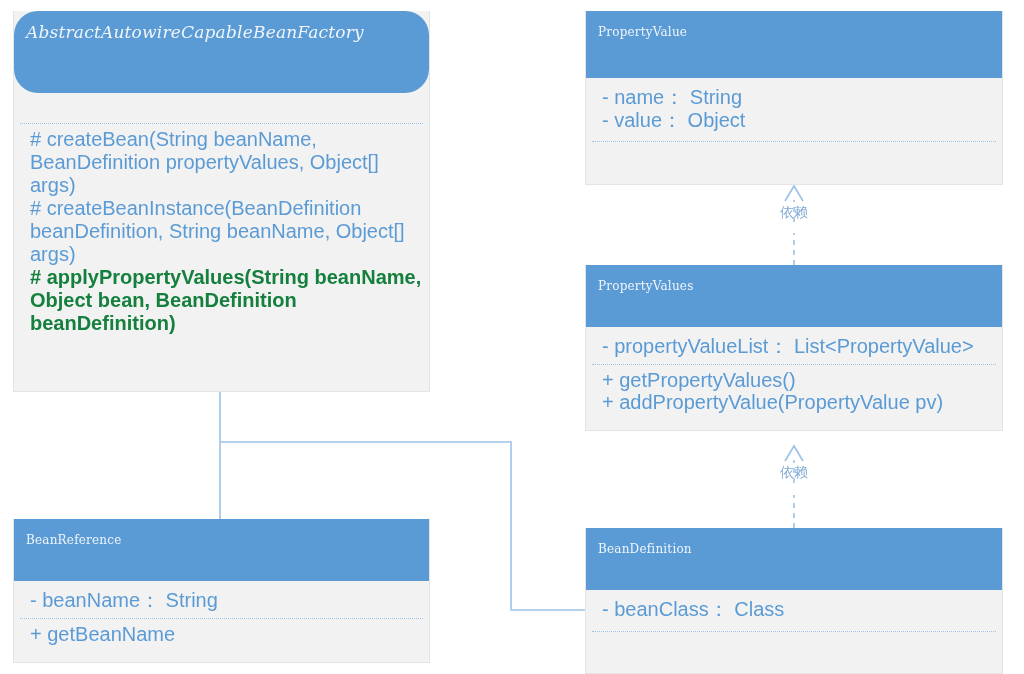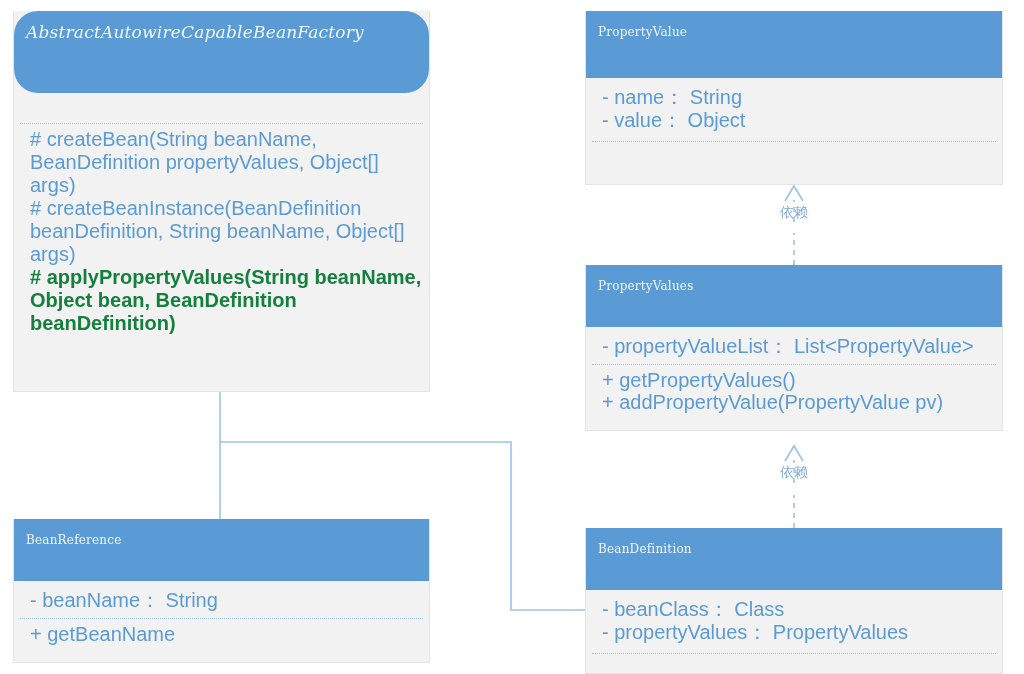--- a/index.html
+++ b/index.html
@@ -138,19 +138,18 @@
     <div class="uml-sep"></div>
     <div class="uml-compartment" style="padding-top:0;">
       <div class="uml-row">+ getBeanName</div>
     </div>
   </div>
 
   <div class="uml-class" style="left:585px;top:528px;width:418px;height:146px;">
     <div class="uml-header" style="height:62px;">BeanDefinition</div>
     <div class="uml-compartment" style="padding-top:8px;">
       <div class="uml-row">- beanClass： Class</div>
-      <div class="uml-row">- propertyValues： PropertyValues</div>
     </div>
     <div class="uml-sep"></div>
     <div class="uml-compartment" style="height:10px;"></div>
   </div>
 
 </div>
 
 </body></html>

